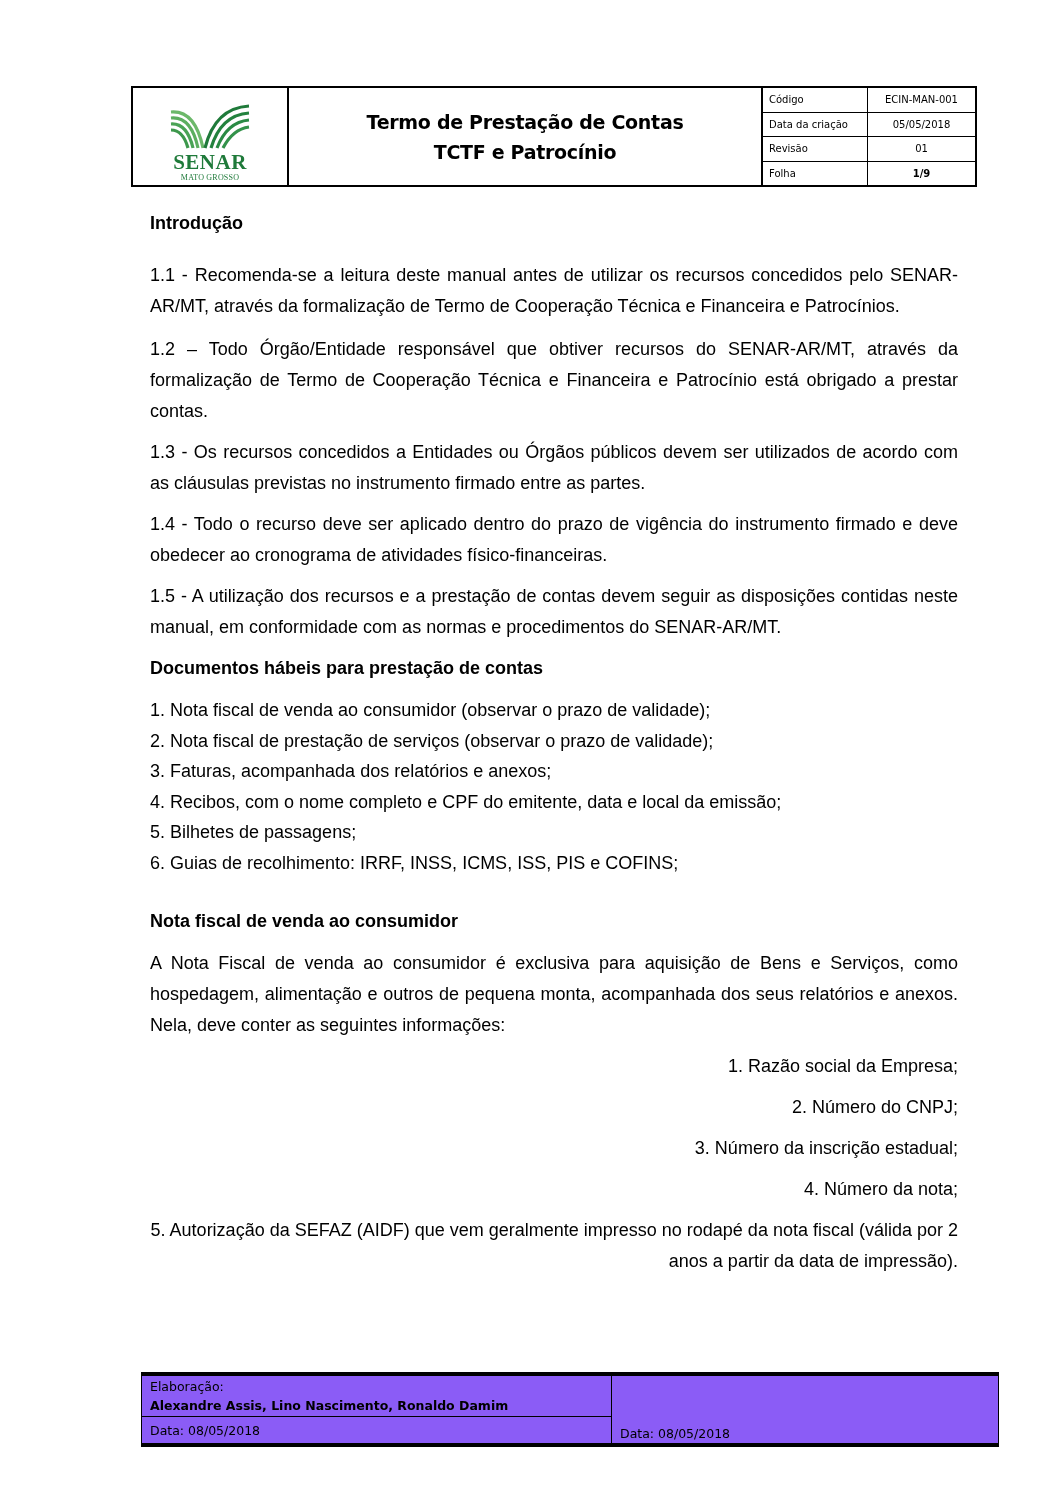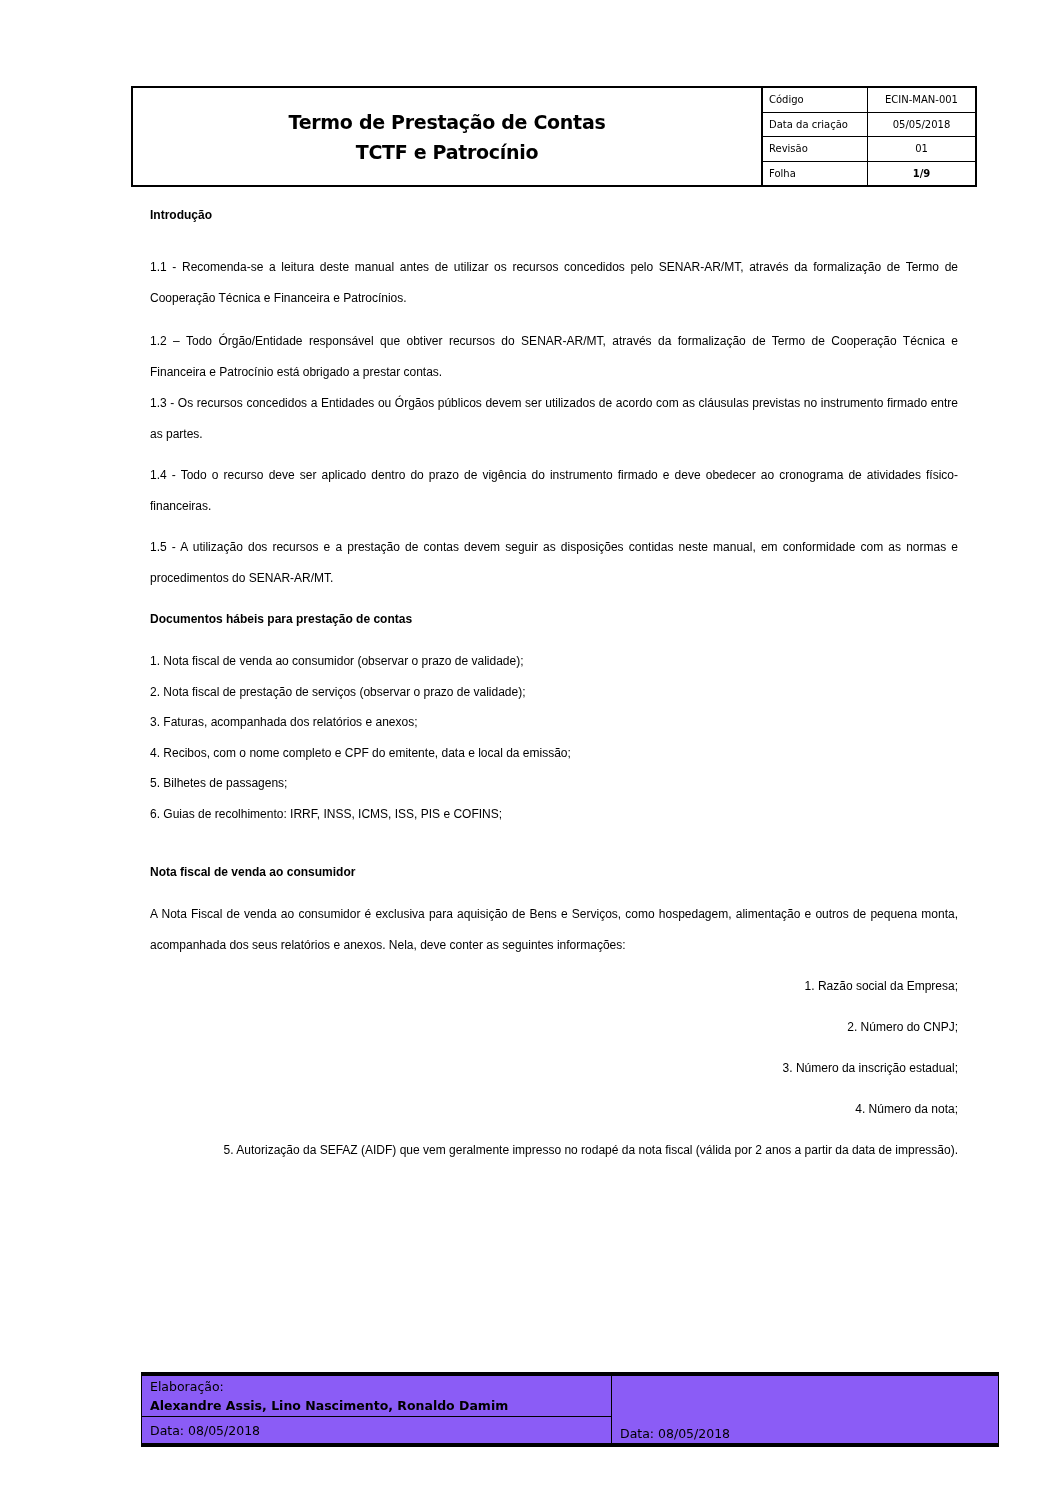--- a/index.html
+++ b/index.html
@@ -14,40 +14,56 @@
     .meta-row:last-child { border-bottom: none; }
     .meta-label { width: 98px; border-right: 1px solid #000; padding-left: 6px; display: flex; align-items: center; }
     .meta-value { flex: 1; display: flex; align-items: center; justify-content: center; }
     .meta-value.bold { font-weight: bold; }
 
     .logo-svg { position: absolute; left: 36px; top: 16px; }
     .logo-name { position: absolute; left: 0; width: 154px; top: 62px; text-align: center; font-family: "Liberation Serif", serif; font-weight: bold; font-size: 21px; color: #1f7a3a; letter-spacing: 0.5px; }
     .logo-sub { position: absolute; left: 0; width: 154px; top: 85px; text-align: center; font-family: "Liberation Serif", serif; font-size: 8px; color: #1f7a3a; letter-spacing: 0.2px; }
 
     
-    .content { position: absolute; left: 150px; top: 200px; width: 808px; font-size: 12px; }
+    .content { position: absolute; left: 150px; top: 208px; width: 808px; font-size: 18px; }
     .heading { font-weight: bold; margin: 0; line-height: 30px; }
     .para { margin: 0; line-height: 31px; text-align: justify; }
     .list-tight .item { line-height: 30.5px; margin: 0; }
     .list-loose .item { line-height: 31px; margin: 0 0 10px 0; text-align: right; }
 
     
     .ftr { position: absolute; left: 141px; top: 1372px; width: 858px; height: 75px; border-top: 4px solid #000; border-bottom: 4px solid #000; border-left: 1px solid #000; border-right: 1px solid #000; box-sizing: border-box; background: #8b5cf6; display: flex; font-family: "DejaVu Sans", sans-serif; font-size: 12.5px; }
     .ftr-col { display: flex; flex-direction: column; }
     .ftr-col.left { width: 469px; border-right: 1px solid #000; }
     .ftr-col.right { flex: 1; }
     .ftr-top { height: 40px; border-bottom: 1px solid #000; padding-left: 8px; display: flex; flex-direction: column; justify-content: center; line-height: 19px; }
     .ftr-bottom { flex: 1; padding-left: 8px; display: flex; align-items: center; }
     .ftr-col.right .ftr-bottom { align-items: flex-end; padding-bottom: 2px; }
     .bold { font-weight: bold; }
   </style>
 </head>
 <body>
 
 <div class="hdr">
+  <div class="hdr-logo">
+    <svg class="logo-svg" width="82" height="48" viewBox="0 0 82 48">
+      <g fill="none" stroke-width="3.2">
+        <path d="M2 8 Q26 6 34 44" stroke="#6cb86a"></path>
+        <path d="M2 14 Q22 12 29 44" stroke="#5cae5f"></path>
+        <path d="M2 20 Q18 19 24 44" stroke="#4aa355"></path>
+        <path d="M2 26 Q14 26 19 44" stroke="#3d984c"></path>
+        <path d="M80 2 Q46 4 36 44" stroke="#1f7a3a"></path>
+        <path d="M80 9 Q52 11 42 44" stroke="#23823e"></path>
+        <path d="M80 16 Q58 18 48 44" stroke="#2a8a44"></path>
+        <path d="M80 23 Q64 25 54 44" stroke="#33924a"></path>
+      </g>
+    </svg>
+    <div class="logo-name">SENAR</div>
+    <div class="logo-sub">MATO GROSSO</div>
+  </div>
   <div class="hdr-title">
     <div>Termo de Prestação de Contas</div>
     <div>TCTF e Patrocínio</div>
   </div>
   <div class="hdr-meta">
     <div class="meta-row">
       <div class="meta-label">Código</div>
       <div class="meta-value">ECIN-MAN-001</div>
     </div>
     <div class="meta-row">
@@ -61,21 +77,21 @@
     <div class="meta-row">
       <div class="meta-label">Folha</div>
       <div class="meta-value bold">1/9</div>
     </div>
   </div>
 </div>
 
 <div class="content">
   <p class="heading" style="margin-bottom:22px;">Introdução</p>
   <p class="para" style="margin-bottom:12px;">1.1 - Recomenda-se a leitura deste manual antes de utilizar os recursos concedidos pelo SENAR-AR/MT, através da formalização de Termo de Cooperação Técnica e Financeira e Patrocínios.</p>
-  <p class="para" style="">1.2 – Todo Órgão/Entidade responsável que obtiver recursos do SENAR-AR/MT, através da formalização de Termo de Cooperação Técnica e Financeira e Patrocínio está obrigado a prestar contas.</p>
+  <p class="para" style="margin-bottom:10px;">1.2 – Todo Órgão/Entidade responsável que obtiver recursos do SENAR-AR/MT, através da formalização de Termo de Cooperação Técnica e Financeira e Patrocínio está obrigado a prestar contas.</p>
   <p class="para" style="margin-bottom:10px;">1.3 - Os recursos concedidos a Entidades ou Órgãos públicos devem ser utilizados de acordo com as cláusulas previstas no instrumento firmado entre as partes.</p>
   <p class="para" style="margin-bottom:10px;">1.4 - Todo o recurso deve ser aplicado dentro do prazo de vigência do instrumento firmado e deve obedecer ao cronograma de atividades físico-financeiras.</p>
   <p class="para" style="margin-bottom:10px;">1.5 - A utilização dos recursos e a prestação de contas devem seguir as disposições contidas neste manual, em conformidade com as normas e procedimentos do SENAR-AR/MT.</p>
 
   <p class="heading" style="margin-bottom:12px;">Documentos hábeis para prestação de contas</p>
   <div class="list-tight">
     <p class="item">1. Nota fiscal de venda ao consumidor (observar o prazo de validade);</p>
     <p class="item">2. Nota fiscal de prestação de serviços (observar o prazo de validade);</p>
     <p class="item">3. Faturas, acompanhada dos relatórios e anexos;</p>
     <p class="item">4. Recibos, com o nome completo e CPF do emitente, data e local da emissão;</p>

